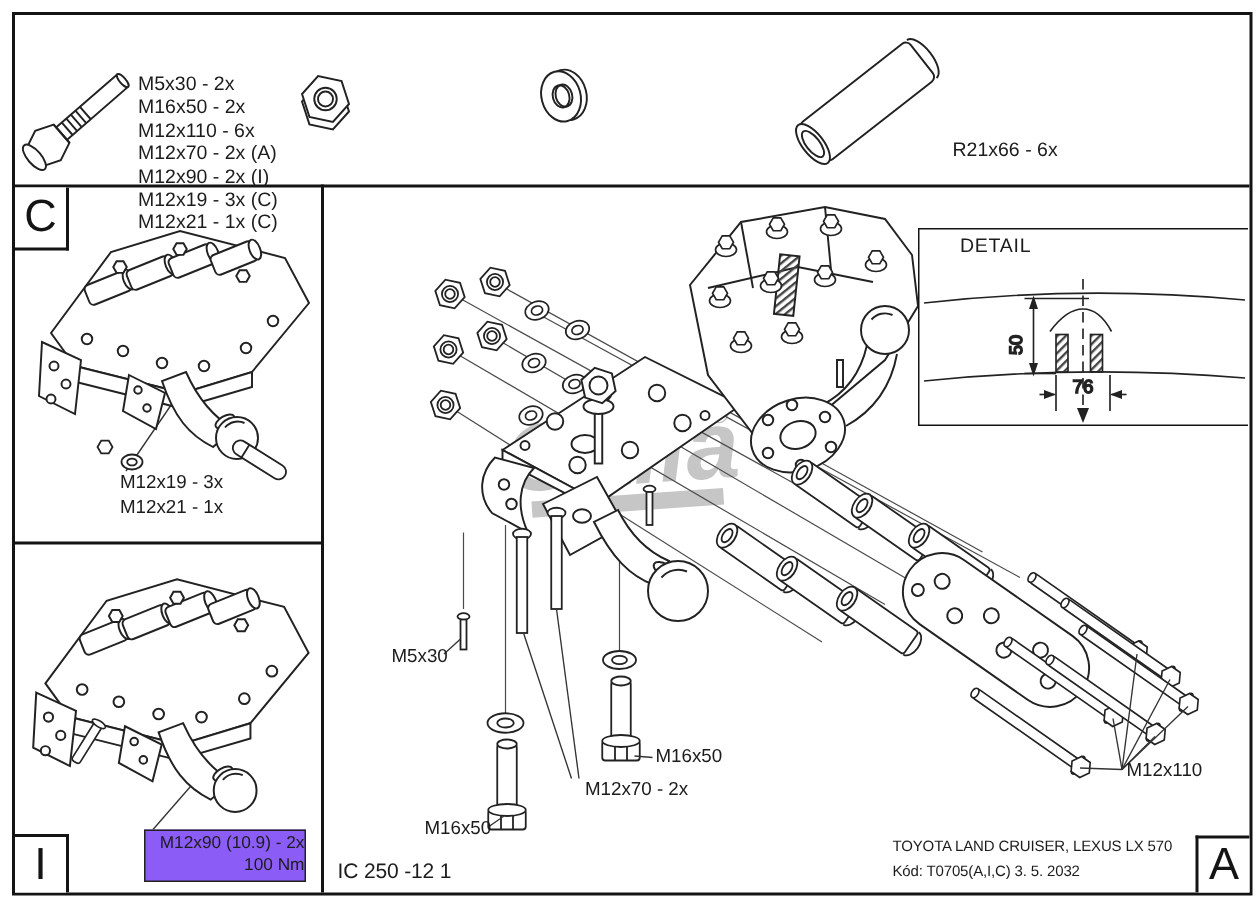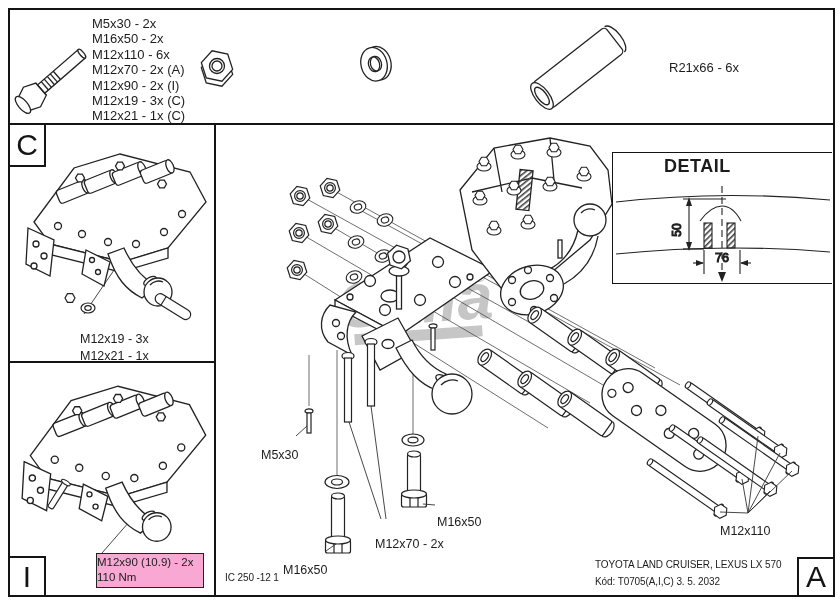--- a/index.html
+++ b/index.html
@@ -1,32 +1,32 @@
 <!DOCTYPE html>
 <html><head>
 <meta charset="utf-8">
 <style>
   html,body{margin:0;padding:0;background:#fff;}
   .page{position:relative;width:840px;height:601px;background:#ffffff;
         font-family:"Liberation Sans",sans-serif;color:#1c1c1c;overflow:hidden;}
   .ln{position:absolute;background:#141414;z-index:5;}
   .frame{position:absolute;left:8px;top:8px;width:823px;height:585px;
          border:2px solid #141414;z-index:5;pointer-events:none;}
-  .plist{position:absolute;z-index:6;font-size:13px;line-height:15.4px;white-space:nowrap;}
-  .lbl{position:absolute;font-size:12.5px;white-space:nowrap;z-index:6;color:#1c1c1c;margin-top:18px;}
+  .plist{position:absolute;z-index:6;font-size:13px;line-height:15.4px;white-space:nowrap;margin-top:32px;}
+  .lbl{position:absolute;font-size:12.5px;white-space:nowrap;z-index:6;color:#1c1c1c;}
   .box-letter{position:absolute;display:flex;align-items:center;justify-content:center;
               font-size:30px;font-weight:400;color:#141414;z-index:6;background:#fff;}
   .cbox{left:10px;top:125px;width:34px;height:40px;border-right:2px solid #141414;border-bottom:2px solid #141414;}
   .ibox{left:10px;top:556px;width:34px;height:37px;border-right:2px solid #141414;border-top:2px solid #141414;}
   .abox{left:797px;top:557px;width:34px;height:36px;border-left:2px solid #141414;border-top:2px solid #141414;}
   .detailbox{position:absolute;left:612px;top:152px;width:219px;height:130px;
              border:1.6px solid #141414;border-right:none;z-index:4;background:transparent;}
-  .detail-title{position:absolute;left:664px;top:156px;font-size:18px;letter-spacing:.5px;z-index:6;font-weight:bold;}
+  .detail-title{position:absolute;left:640px;top:156px;font-size:13px;letter-spacing:.5px;z-index:6;}
   .torque-box{position:absolute;left:96px;top:553px;width:106px;height:32px;border:1.4px solid #222;
-              background:#f9a8d4;z-index:6;text-align:left;font-size:11.5px;line-height:14.5px;padding-top:1px;}
+              background:#8b5cf6;z-index:6;text-align:right;font-size:11.5px;line-height:14.5px;padding-top:1px;}
   .titleblock{position:absolute;z-index:6;font-size:10px;letter-spacing:-0.1px;white-space:nowrap;}
   svg text{font-family:"Liberation Sans",sans-serif;}
   .drawing{position:absolute;left:0;top:0;z-index:1;}
   .icon-svg{position:absolute;z-index:2;}
 </style>
 </head>
 <body>
 
 <div class="page">
 
@@ -386,47 +386,47 @@
     <div>M16x50 - 2x</div>
     <div>M12x110 - 6x</div>
     <div>M12x70 - 2x (A)</div>
     <div>M12x90 - 2x (I)</div>
     <div>M12x19 - 3x (C)</div>
     <div>M12x21 - 1x (C)</div>
   </div>
 
 
 
-  <div class="plist" style="left:669px;top:60px">
+  <div class="plist" style="left:635px;top:60px">
     <div>R21x66 - 6x</div>
   </div>
 
   <div class="frame"></div>
   <div class="ln" style="left:8px;top:123px;width:825px;height:2px"></div>
   <div class="ln" style="left:214px;top:123px;width:2px;height:472px"></div>
   <div class="ln" style="left:8px;top:361px;width:208px;height:2px"></div>
 
   <div class="box-letter cbox">C</div>
   <div class="box-letter ibox">I</div>
   <div class="box-letter abox">A</div>
 
   <div class="detailbox"></div>
   <div class="detail-title">DETAIL</div>
 
   <div class="lbl" style="left:80px;top:314px">M12x19 - 3x</div>
   <div class="lbl" style="left:80px;top:331px">M12x21 - 1x</div>
 
   <div class="torque-box">
     <div>M12x90 (10.9) - 2x</div>
-    <div>110 Nm</div>
+    <div>100 Nm</div>
   </div>
 
   <div class="lbl" style="left:261px;top:430px">M5x30</div>
   <div class="lbl" style="left:283px;top:545px">M16x50</div>
   <div class="lbl" style="left:437px;top:497px">M16x50</div>
-  <div class="lbl" style="left:375px;top:519px">M12x70 - 2x</div>
-  <div class="lbl" style="left:720px;top:506px">M12x110</div>
+  <div class="lbl" style="left:390px;top:519px">M12x70 - 2x</div>
+  <div class="lbl" style="left:751px;top:506px">M12x110</div>
 
   <div class="titleblock" style="left:595px;top:559px">TOYOTA LAND CRUISER, LEXUS LX 570</div>
   <div class="titleblock" style="left:595px;top:576px">Kód: T0705(A,I,C)  3. 5. 2032</div>
-  <div class="titleblock" style="left:225px;top:572px;font-size:10px">IC 250 -12 1</div>
+  <div class="titleblock" style="left:225px;top:572px;font-size:14px">IC 250 -12 1</div>
 
 </div>
 
 </body></html>

